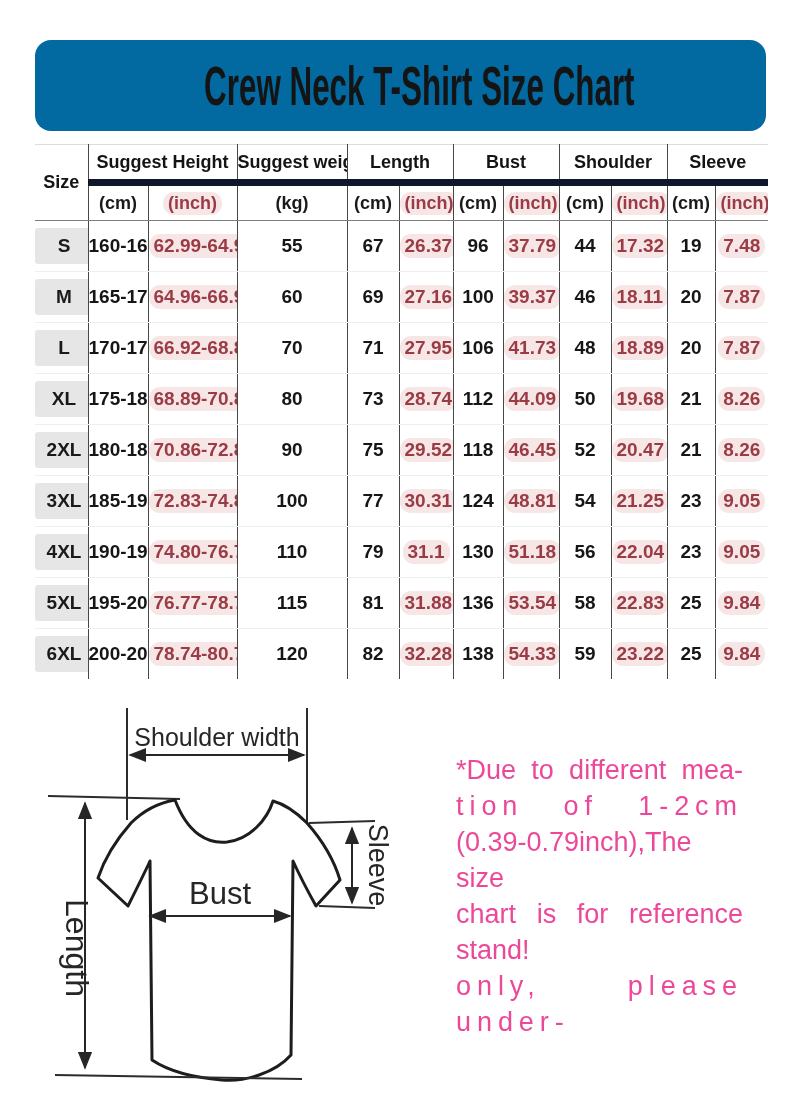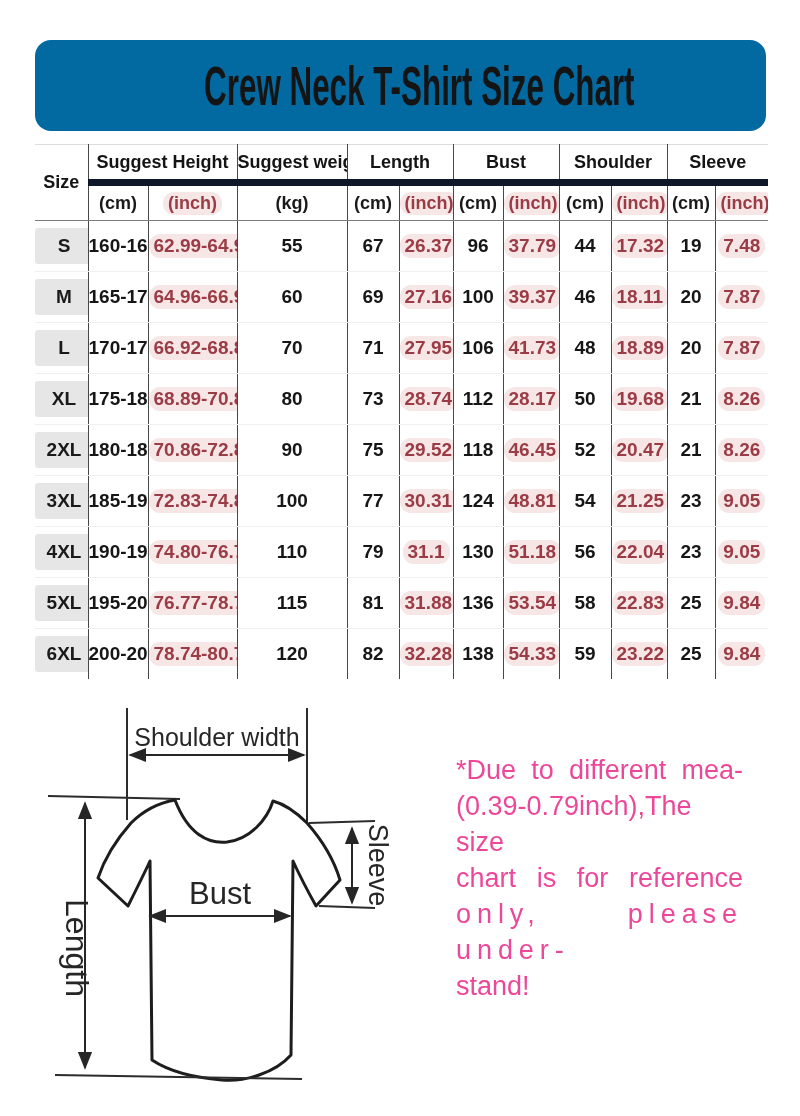--- a/index.html
+++ b/index.html
@@ -146,21 +146,21 @@
         <td><span class="pill">7.87</span></td>
       </tr>
       <tr>
         <td><span class="size-block">XL</span></td>
         <td>175-180</td>
         <td><span class="pill">68.89-70.86</span></td>
         <td>80</td>
         <td>73</td>
         <td><span class="pill">28.74</span></td>
         <td>112</td>
-        <td><span class="pill">28.17</span></td>
+        <td><span class="pill">44.09</span></td>
         <td>50</td>
         <td><span class="pill">19.68</span></td>
         <td>21</td>
         <td><span class="pill">8.26</span></td>
       </tr>
       <tr>
         <td><span class="size-block">2XL</span></td>
         <td>180-185</td>
         <td><span class="pill">70.86-72.83</span></td>
         <td>90</td>
@@ -271,17 +271,18 @@
   <text x="190" y="212" font-size="31" text-anchor="middle">Bust</text>
   <line x1="120" y1="224" x2="260" y2="224" stroke="#262626" stroke-width="2" marker-start="url(#arr)" marker-end="url(#arr)"></line>
 
   <line x1="55" y1="111" x2="55" y2="376" stroke="#262626" stroke-width="2" marker-start="url(#arr)" marker-end="url(#arr)"></line>
   <line x1="25" y1="383" x2="272" y2="387" stroke="#2c2c2c" stroke-width="2"></line>
   <text x="36" y="256" font-size="32" text-anchor="middle" transform="rotate(90 36 256)">Length</text>
 </svg>
 
 <div class="note" id="note-block">
     <div class="line">*Due to different mea-</div>
+    <div class="line spread">tion of 1-2cm</div>
     <div class="line">(0.39-0.79inch),The size</div>
     <div class="line">chart is for reference</div>
+    <div class="line last">stand!</div>
     <div class="line spread">only, please under-</div>
-    <div class="line last">stand!</div>
   </div>
 
 </body></html>

